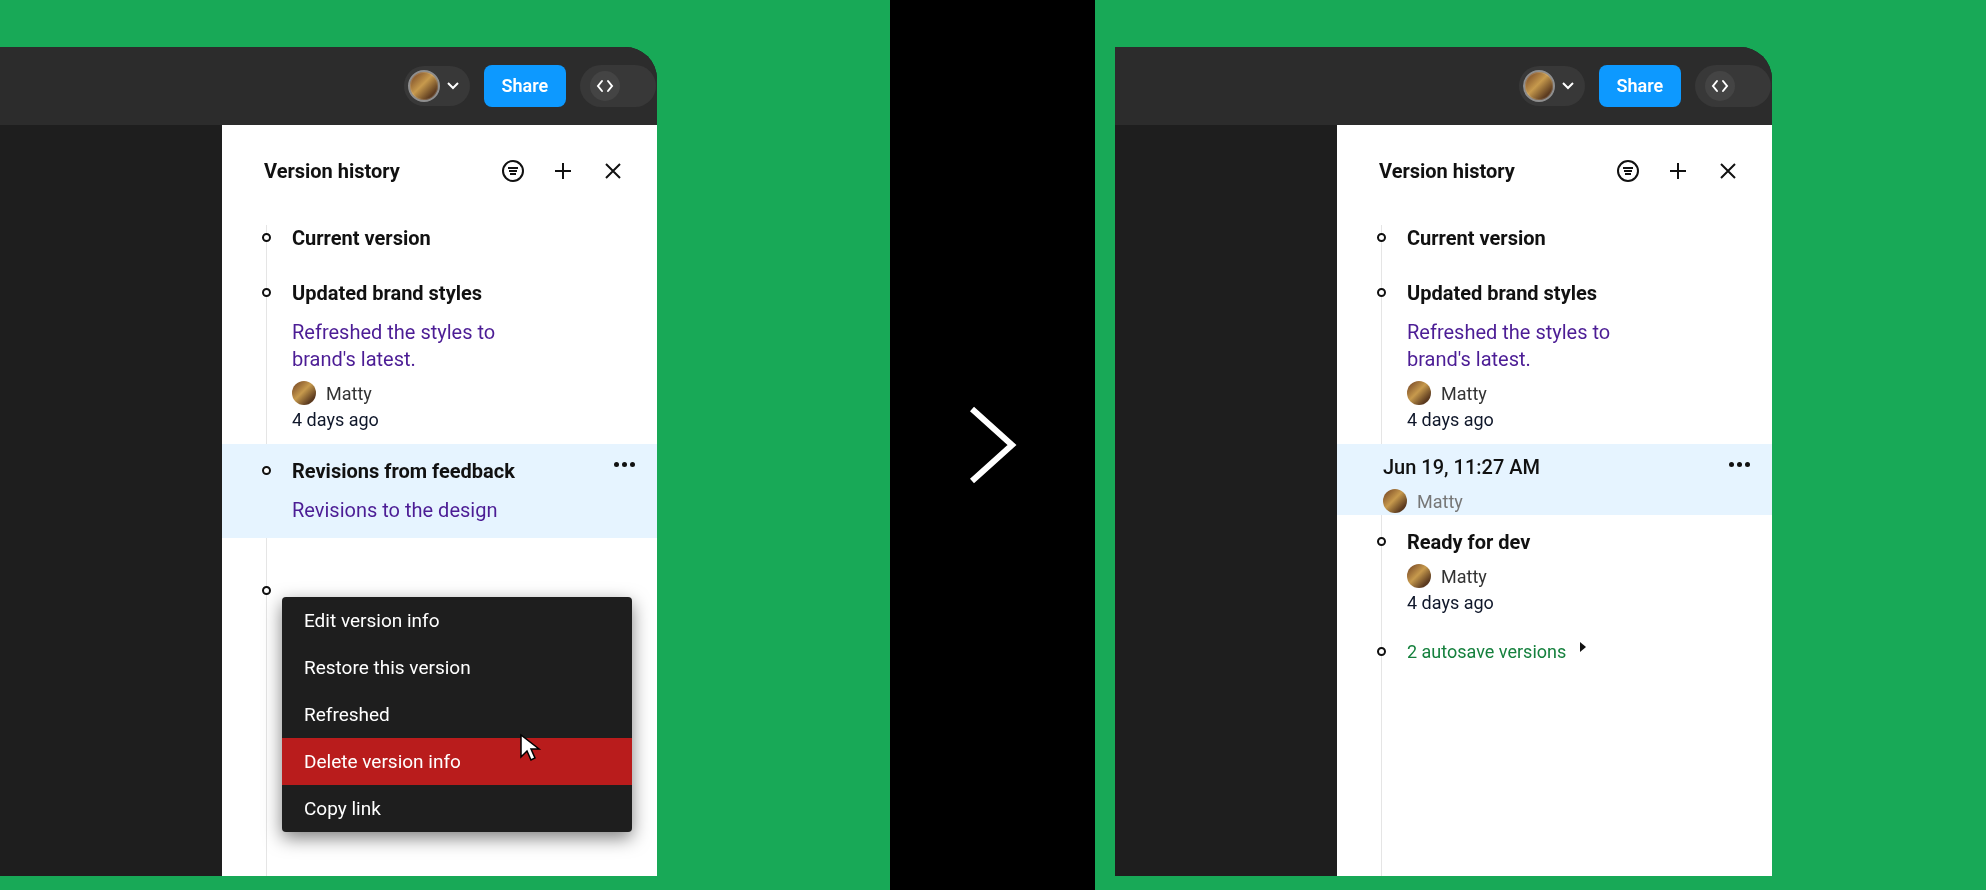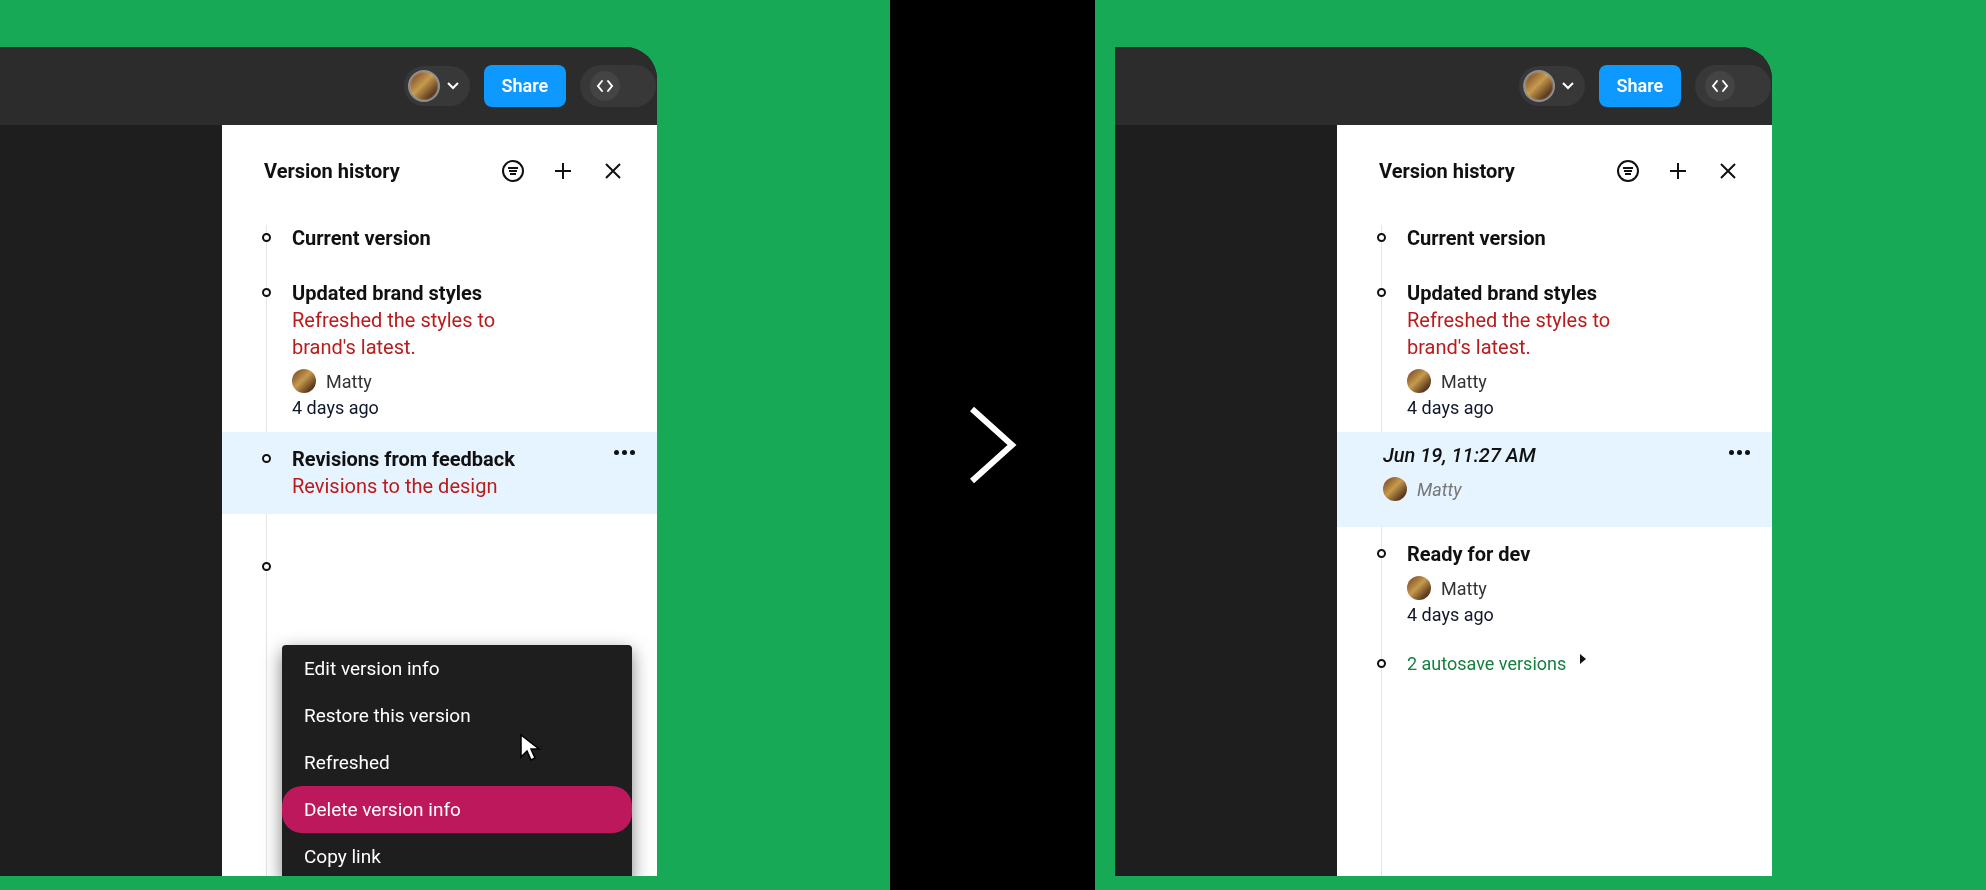--- a/index.html
+++ b/index.html
@@ -142,41 +142,41 @@
     display:flex; align-items:center; justify-content:center;
     border-radius:6px;
     cursor:pointer;
   }
   .vh-list { padding-bottom: 20px; }
   .vh-item {
     position: relative;
     padding: 14px 24px 14px 70px;
   }
   .vh-item.selected { background: #e6f4ff; }
-  .vh-item.tight { padding-top: 10px; padding-bottom: 26px; font-style: italic; }
+  .vh-item.tight { padding-top: 10px; padding-bottom: 2px; }
   .bullet {
     position: absolute;
     left: 40px; top: 22px;
     width: 9px; height: 9px;
     border: 2px solid #111;
     border-radius: 50%;
     background: #fff;
   }
   .vh-item.selected .bullet { border-color: #111; }
   .vh-item .title {
     font-size: 20px;
     font-weight: 700;
     line-height: 1.35;
   }
   .vh-item .title.normal { font-weight: 500; }
   .vh-item .desc {
     font-size: 20px;
-    color: #b91c1c;
+    color: #4c1d95;
     line-height: 1.35;
-    margin-top: 0;
+    margin-top: 12px;
     max-width: 260px;
   }
   .byline { display:flex; align-items:center; gap:10px; margin-top: 8px; }
   .mini-avatar {
     width: 24px; height: 24px; border-radius: 50%;
     background: linear-gradient(135deg,#6b3b1f 0%, #c79a4d 45%, #5b3a1f 80%);
   }
   .byline .name { font-size: 18px; color: #333; }
   .byline .name.muted { color: #777; }
   .ago { font-size: 18px; color: #0f172a; margin-top: 4px; }
@@ -230,21 +230,21 @@
     border-right:10px solid transparent;
     border-bottom:10px solid #1e1e1e;
   }
   .ctx-item {
     padding: 12px 22px;
     color: #fff;
     font-size: 19px;
     cursor: pointer;
     white-space: nowrap;
   }
-  .ctx-item.highlight { background: #be185d; border-radius: 20px; }
+  .ctx-item.highlight { background: #b91c1c; }
 
   
   .cursor-overlay {
     position: absolute;
     z-index: 60;
     pointer-events: none;
   }
   .cursor-overlay svg { display:block; }
 </style>
 </head>
@@ -344,21 +344,21 @@
                 <span></span>
                 <span></span>
             </div>
           </div>
 
           <div class="vh-item" style="padding-top:42px;">
             <span class="bullet" style="top:48px;"></span>
           </div>
         </div>
 
-        <div class="ctx-menu" style="left:60px; top:472px;margin-top:48px;">
+        <div class="ctx-menu" style="left:60px; top:472px;">
           <div class="ctx-item">Edit version info</div>
           <div class="ctx-item">Restore this version</div>
           <div class="ctx-item">Refreshed</div>
           <div class="ctx-item highlight">Delete version info</div>
           <div class="ctx-item">Copy link</div>
         </div>
 
         <div class="cursor-overlay" style="left:296px; top:608px;">
           <svg width="26" height="30" viewBox="0 0 26 30">
             <path d="M3 2 L3 24 L9 18 L13 27 L17 25 L13 16 L21 16 Z" fill="#fff" stroke="#000" stroke-width="1.5"></path>

